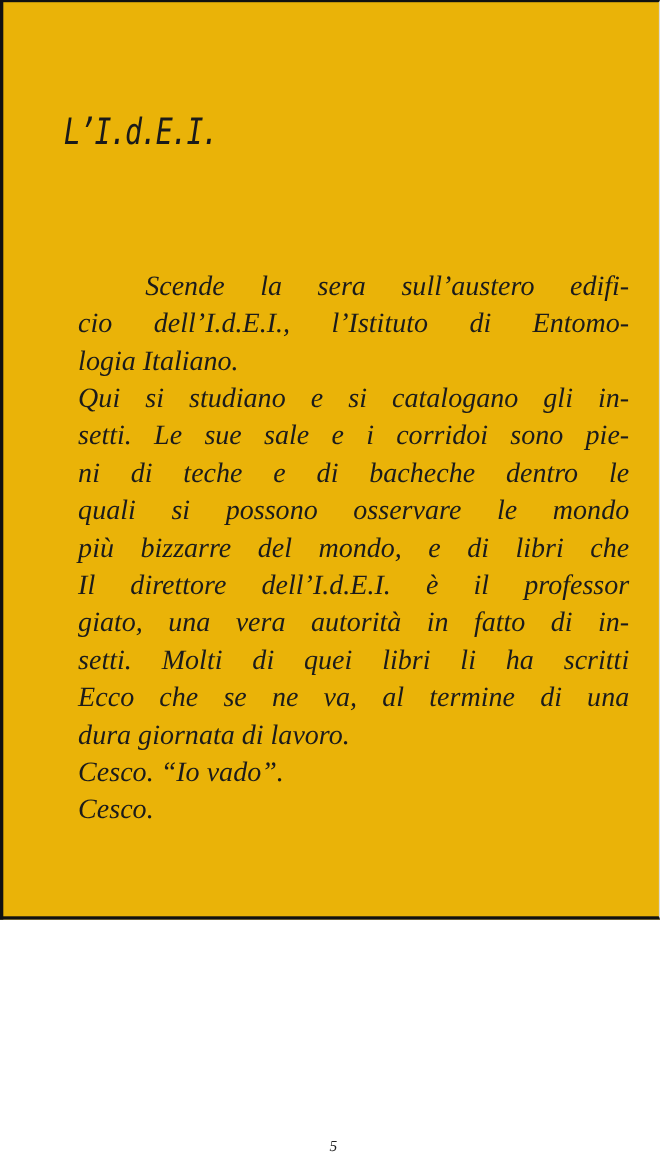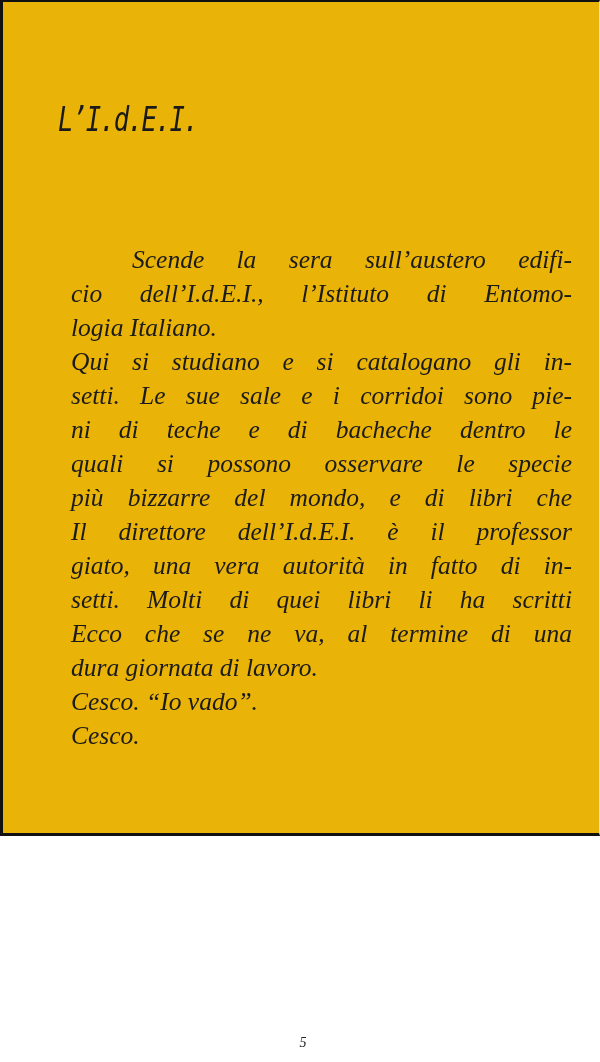--- a/index.html
+++ b/index.html
@@ -82,21 +82,21 @@
 <div class="page">
   <h1 class="chapter-title">L’I.d.E.I.</h1>
 
   <div class="body-text">
     <span class="line indent">Scende la sera sull’austero edifi-</span>
     <span class="line">cio dell’I.d.E.I., l’Istituto di Entomo-</span>
     <span class="line last">logia Italiano.</span>
     <span class="line">Qui si studiano e si catalogano gli in-</span>
     <span class="line">setti. Le sue sale e i corridoi sono pie-</span>
     <span class="line">ni di teche e di bacheche dentro le</span>
-    <span class="line">quali si possono osservare le specie</span>
+    <span class="line">quali si possono osservare le mondo</span>
     <span class="line">più bizzarre del mondo, e di libri che</span>
     <span class="line">Il direttore dell’I.d.E.I. è il professor</span>
     <span class="line">giato, una vera autorità in fatto di in-</span>
     <span class="line">setti. Molti di quei libri li ha scritti</span>
     <span class="line">Ecco che se ne va, al termine di una</span>
     <span class="line last">dura giornata di lavoro.</span>
     <span class="line last">Cesco. “Io vado”.</span>
     <span class="line last">Cesco.</span>
   </div>
 

